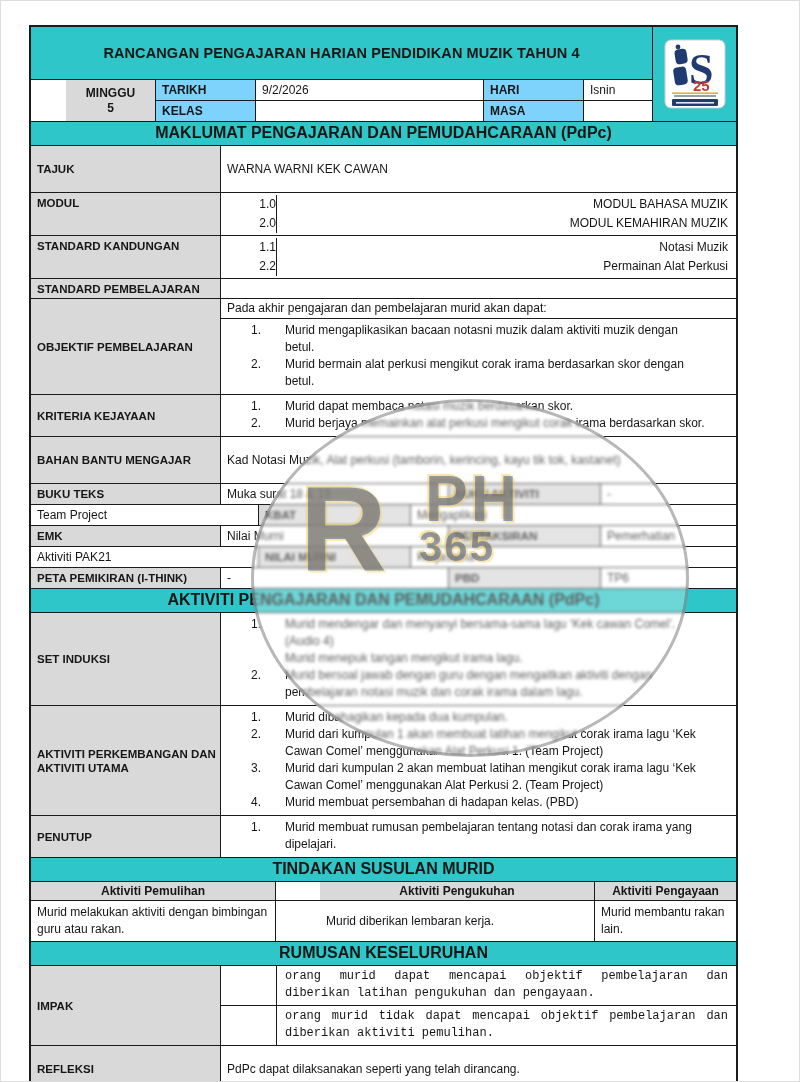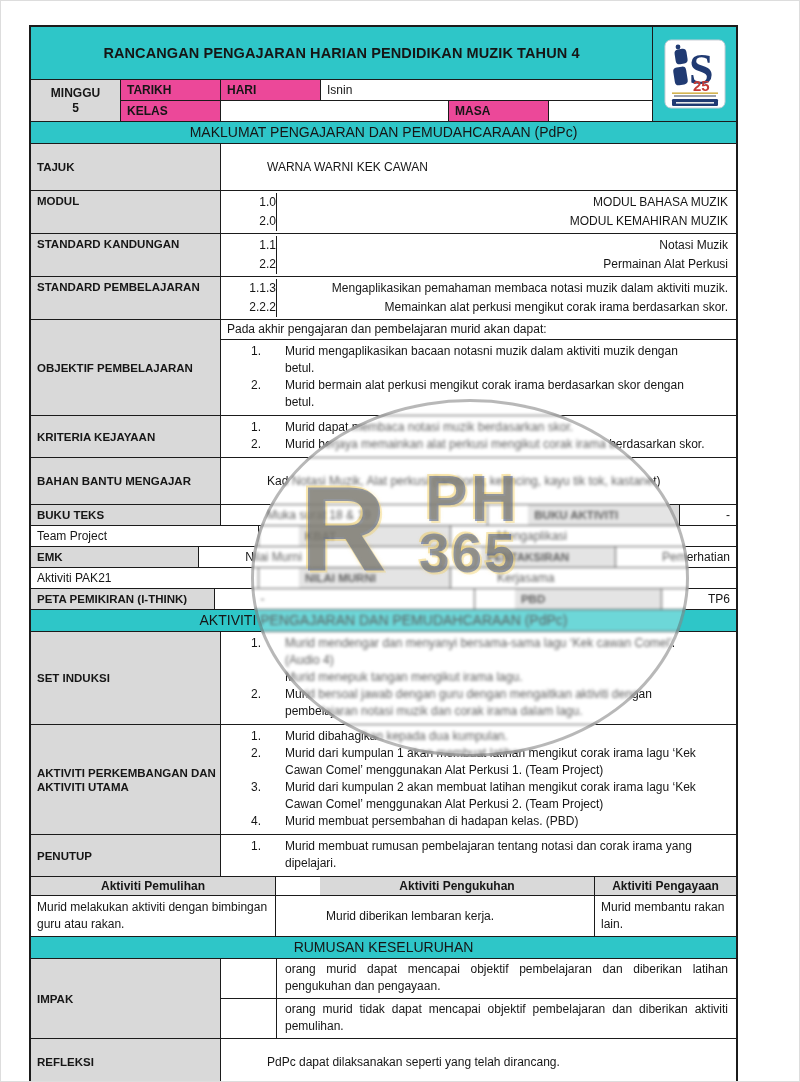--- a/index.html
+++ b/index.html
@@ -9,96 +9,97 @@
   .tbl { position:absolute; left:28px; top:24px; width:709px; border:2.5px solid #1b1b1b; background:#fff;
          font-size:12px; }
   .row { display:flex; border-top:1.5px solid #1b1b1b; align-items:stretch; }
   .row.first { border-top:none; }
 
   
   .hdrblock { display:flex; }
   .hdrleft { flex:1; display:flex; flex-direction:column; }
   .titlerow { height:52px; background:#2ec6c8; display:flex; align-items:center; justify-content:center; }
   .doc-title { font-weight:700; font-size:14.5px; letter-spacing:.1px; }
-  .hdrdata { display:flex; border-top:1.5px solid #1b1b1b; flex:1; }
+  .hdrdata { display:flex; border-top:1.5px solid #1b1b1b; flex:1;padding-left:35px; }
   .mingguCell { width:90px; background:#d9d9d9; border-right:1.5px solid #1b1b1b; display:flex;
                 flex-direction:column; align-items:center; justify-content:center; font-weight:700; line-height:15px;}
   .hcols { flex:1; display:flex; flex-direction:column; }
   .hrow { display:flex; flex:1; }
   .hrow + .hrow { border-top:1.5px solid #1b1b1b; }
-  .hlab { width:100px; background:#ec4899; font-weight:700; padding:3px 6px; border-right:1.5px solid #1b1b1b; display:flex; align-items:center;}
+  .hlab { width:100px; background:#7dd3fc; font-weight:700; padding:3px 6px; border-right:1.5px solid #1b1b1b; display:flex; align-items:center;}
   .hval { width:228px; padding:3px 6px; border-right:1.5px solid #1b1b1b; display:flex; align-items:center; }
   .hval2 { flex:1; padding:3px 6px; display:flex; align-items:center; }
   .logocell { width:84px; border-left:1.5px solid #1b1b1b; background:#2ec6c8; display:flex; align-items:center; justify-content:center; }
 
-  .band { background:#2ec6c8; font-weight:400; text-align:center; padding:2px 0 3px 0; font-size:14px; }
+  .band { background:#2ec6c8; font-weight:700; text-align:center; padding:2px 0 3px 0; font-size:16px; }
 
   .lab { width:190px; background:#d9d9d9; font-weight:700; font-size:11.5px; padding:2px 4px 2px 6px;
          border-right:1.5px solid #1b1b1b; display:flex; align-items:center; line-height:14px; }
   .lab.top { align-items:flex-start; padding-top:3px; }
   .val { flex:1; padding:16px 6px; display:flex; align-items:center; }
   .rcol { flex:1; display:flex; flex-direction:column; }
   .pair { display:flex; line-height:17px;text-align:right; }
   .num { width:56px; padding:1px 0 1px 8px; border-right:1.5px solid #1b1b1b; }
   .txt { flex:1; padding:1px 8px; }
   .introrow { padding:2px 6px 3px 6px; border-bottom:1.5px solid #1b1b1b; }
   .olist { flex:1; padding:3px 8px 4px 0; }
   .oli { display:flex; line-height:17px; }
   .oli .n { width:34px; margin-left:30px; flex:none; }
   .oli .t { width:424px; flex:none; }
   .oli .t.cont { }
   .v1 { width:228px; padding:2px 6px; border-right:1.5px solid #1b1b1b; display:flex; align-items:center;}
   .lab2 { width:152px; background:#d9d9d9; font-weight:700; font-size:11.5px; padding:2px 6px;
           border-right:1.5px solid #1b1b1b; display:flex; align-items:center;}
   .v2 { flex:1; padding:2px 6px; display:flex; align-items:center;}
-  .minh { min-height:21px;gap:40px; }
+  .minh { min-height:21px; }
 
   
   .tcol1 { width:245px; border-right:1.5px solid #1b1b1b; }
   .tcol2 { width:275px; border-right:1.5px solid #1b1b1b;margin-left:44px; }
   .tcol3 { flex:1; }
   .thead { background:#d9d9d9; font-weight:700; text-align:center; padding:2px 4px; }
   .tcell { padding:3px 6px; line-height:17px; display:flex; align-items:center; min-height:40px; }
 
   
   .improw { display:flex; flex:1; }
   .improw + .improw { border-top:1.5px solid #1b1b1b; }
   .blankcell { width:56px; border-right:1.5px solid #1b1b1b; }
-  .jtxt { flex:1; padding:2px 8px 3px 8px; text-align:justify; line-height:17px; }
+  .jtxt { flex:1; padding:2px 8px 3px 8px; text-align:justify; line-height:17px;font-family:Liberation Mono, monospace; }
 
   
   .wm { position:absolute; left:0; top:0; width:800px; height:1082px; pointer-events:none; z-index:6; }
   .wm-circle { position:absolute; left:250px; top:398px; width:438px; height:358px; border-radius:50%;
                border:3px solid rgba(85,85,85,.42); background:rgba(255,255,255,.30);
                backdrop-filter: blur(1.6px); }
   .wm-letter { position:absolute; font-weight:700; line-height:1; color:rgba(38,66,148,.48);
                text-shadow:-2px -2px 0 rgba(238,198,74,.40), 2px 2px 0 rgba(238,198,74,.32), 0 0 4px rgba(238,198,74,.35); }
   .wm-r { left:299px; top:468px; font-size:120px; }
   .wm-ph { left:424px; top:466px; font-size:64px; letter-spacing:3px; }
-  .wm-365 { left:418px; top:525px; font-size:55px; letter-spacing:2px; }
+  .wm-365 { left:418px; top:525px; font-size:42px; letter-spacing:2px; }
 </style>
 </head>
 <body>
 
 <div class="page">
   <div class="tbl">
 
     <div class="row first hdrblock">
       <div class="hdrleft">
         <div class="titlerow">
           <div class="doc-title">RANCANGAN PENGAJARAN HARIAN PENDIDIKAN MUZIK TAHUN 4</div>
         </div>
         <div class="hdrdata">
           <div class="mingguCell">
             <span>MINGGU</span>
             <span>5</span>
           </div>
           <div class="hcols">
             <div class="hrow">
               <div class="hlab">TARIKH</div>
+              <div class="hval">9/2/2026</div>
               <div class="hlab">HARI</div>
               <div class="hval2">Isnin</div>
             </div>
             <div class="hrow">
               <div class="hlab">KELAS</div>
               <div class="hval"></div>
               <div class="hlab">MASA</div>
               <div class="hval2"></div>
             </div>
           </div>
@@ -150,30 +151,20 @@
           </div>
         <div class="pair">
             <span class="num">2.2</span>
             <span class="txt">Permainan Alat Perkusi</span>
           </div>
       </div>
     </div>
 
     <div class="row">
       <div class="lab top">STANDARD PEMBELAJARAN</div>
-      <div class="rcol" style="padding:2px 0;">
-        <div class="pair">
-            <span class="num">1.1.3</span>
-            <span class="txt">Mengaplikasikan pemahaman membaca notasi muzik dalam aktiviti muzik.</span>
-          </div>
-        <div class="pair">
-            <span class="num">2.2.2</span>
-            <span class="txt">Memainkan alat perkusi mengikut corak irama berdasarkan skor.</span>
-          </div>
-      </div>
     </div>
 
     <div class="row">
       <div class="lab">OBJEKTIF PEMBELAJARAN</div>
       <div class="rcol">
         <div class="introrow">Pada akhir pengajaran dan pembelajaran murid akan dapat:</div>
         <div class="olist">
           <div class="oli">
               <span class="n">1.</span>
               <span class="t">Murid mengaplikasikan bacaan notasni muzik dalam aktiviti muzik dengan betul.</span>
@@ -283,20 +274,21 @@
     <div class="row">
       <div class="lab">PENUTUP</div>
       <div class="olist">
         <div class="oli">
             <span class="n">1.</span>
             <span class="t">Murid membuat rumusan pembelajaran tentang notasi dan corak irama yang dipelajari.</span>
           </div>
       </div>
     </div>
 
+    <div class="row band" style="display:block;">TINDAKAN SUSULAN MURID</div>
 
     <div class="row">
       <div class="tcol1 thead">Aktiviti Pemulihan</div>
       <div class="tcol2 thead">Aktiviti Pengukuhan</div>
       <div class="tcol3 thead">Aktiviti Pengayaan</div>
     </div>
     <div class="row">
       <div class="tcol1 tcell">Murid melakukan aktiviti dengan bimbingan guru atau rakan.</div>
       <div class="tcol2 tcell">Murid diberikan lembaran kerja.</div>
       <div class="tcol3 tcell">Murid membantu rakan lain.</div>

